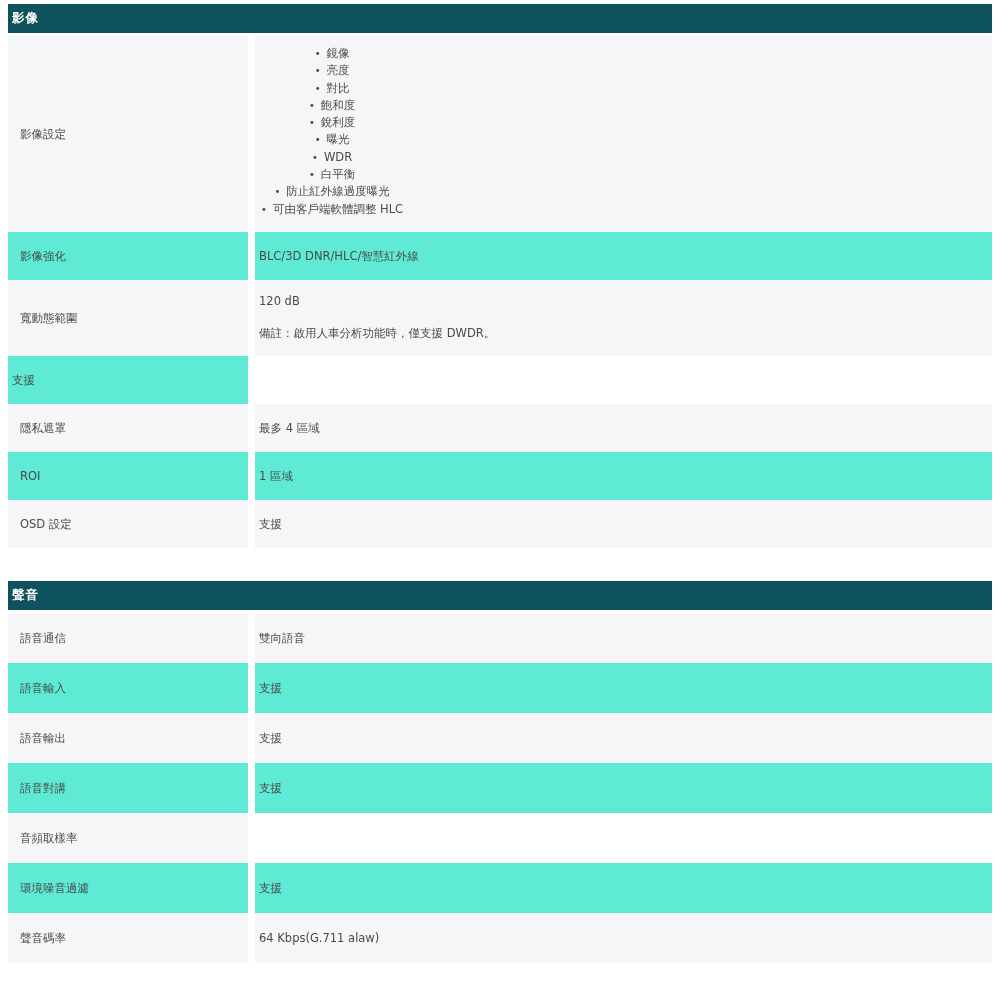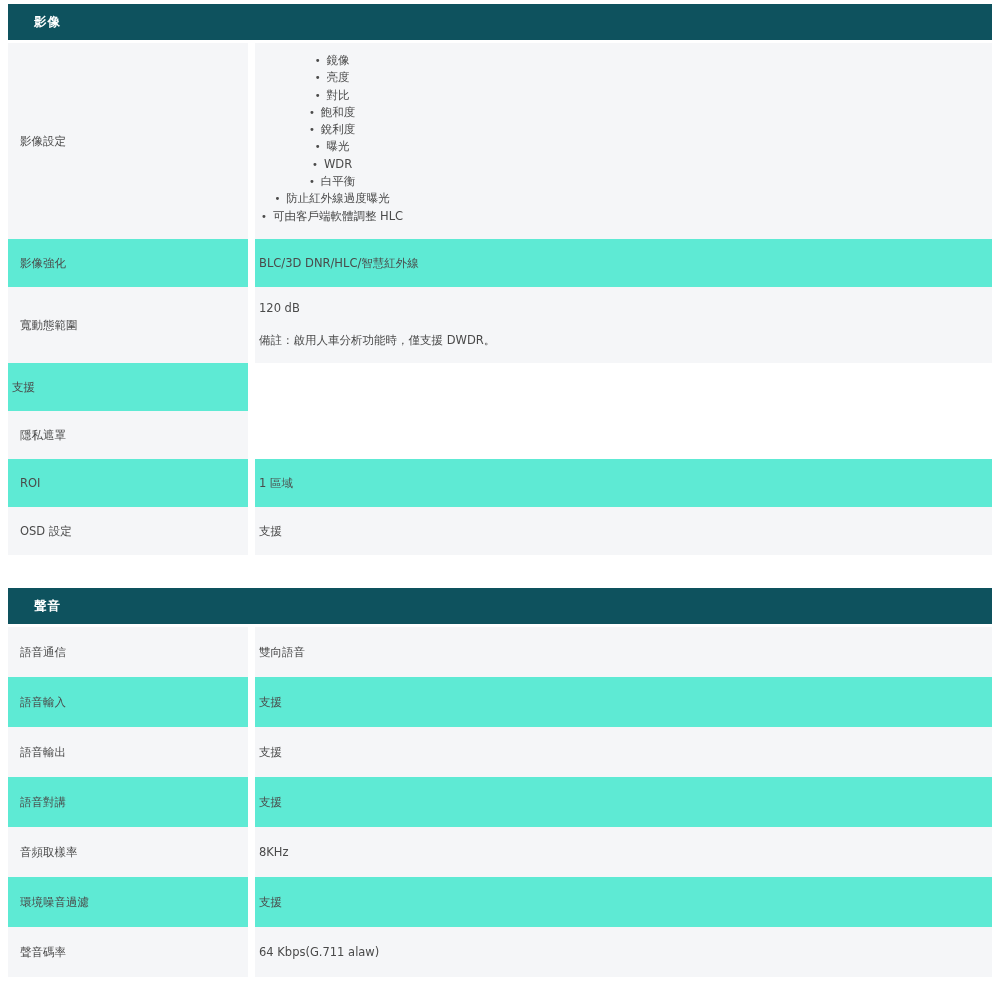--- a/index.html
+++ b/index.html
@@ -15,23 +15,23 @@
     font-family:"DejaVu Sans","Liberation Sans",sans-serif;
     color:var(--text-color);
     font-size:11.5px;
   }
   .spec-table{margin:4px 8px 0 8px;}
   .section{margin:0;}
   .section + .section{margin-top:33px;}
   .section-header{
     background:var(--header-bg);
     color:var(--header-text);
-    height:36px;
+    height:29px;
     display:flex;align-items:center;
-    padding-left:26px;
+    padding-left:4px;
     font-weight:bold;
     font-size:12.5px;
     letter-spacing:1px;
     margin-bottom:3px;
   }
   .rows{display:block;}
   .row{
     display:grid;
     grid-template-columns:240px 1fr;
     column-gap:7px;
@@ -113,20 +113,21 @@
         </div>
       </div>
 
 
       <div class="row">
         <div class="cell value">支援</div>
       </div>
 
       <div class="row">
         <div class="cell label">隱私遮罩</div>
+        <div class="cell value">最多 4 區域</div>
       </div>
 
       <div class="row">
         <div class="cell label">ROI</div>
         <div class="cell value">1 區域</div>
       </div>
 
       <div class="row">
         <div class="cell label">OSD 設定</div>
         <div class="cell value">支援</div>
@@ -156,21 +157,20 @@
         <div class="cell value">支援</div>
       </div>
 
       <div class="row row-audio">
         <div class="cell label">語音對講</div>
         <div class="cell value">支援</div>
       </div>
 
       <div class="row row-audio">
         <div class="cell label">音頻取樣率</div>
-        <div class="cell value">8KHz</div>
       </div>
 
       <div class="row row-audio">
         <div class="cell label">環境噪音過濾</div>
         <div class="cell value">支援</div>
       </div>
 
       <div class="row row-audio">
         <div class="cell label">聲音碼率</div>
         <div class="cell value">64 Kbps(G.711 alaw)</div>

